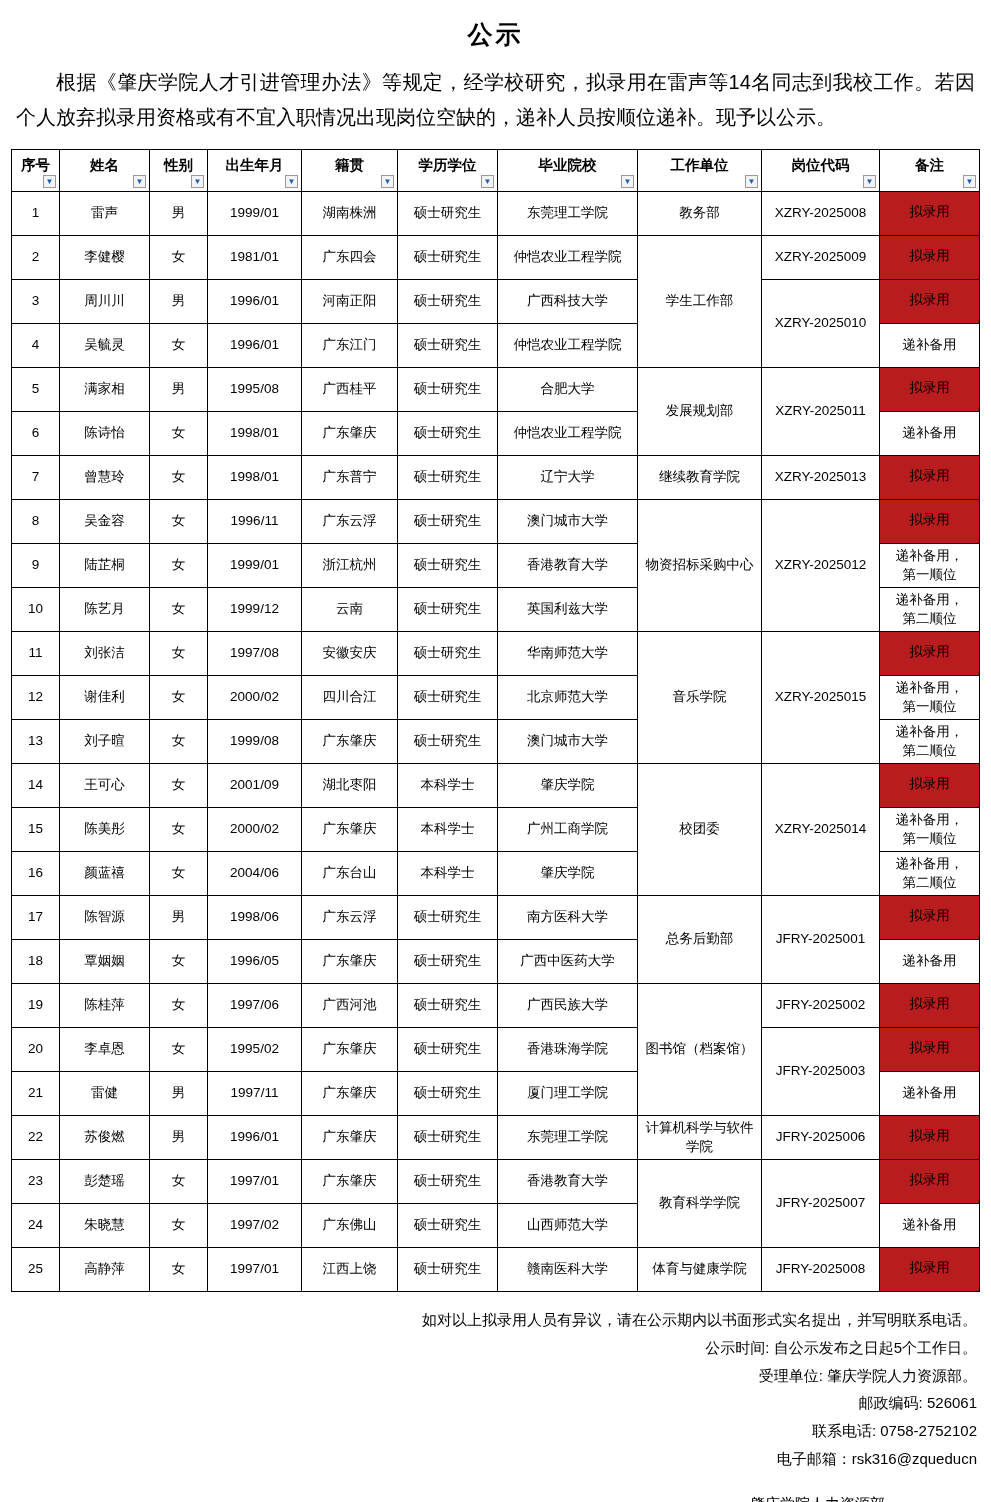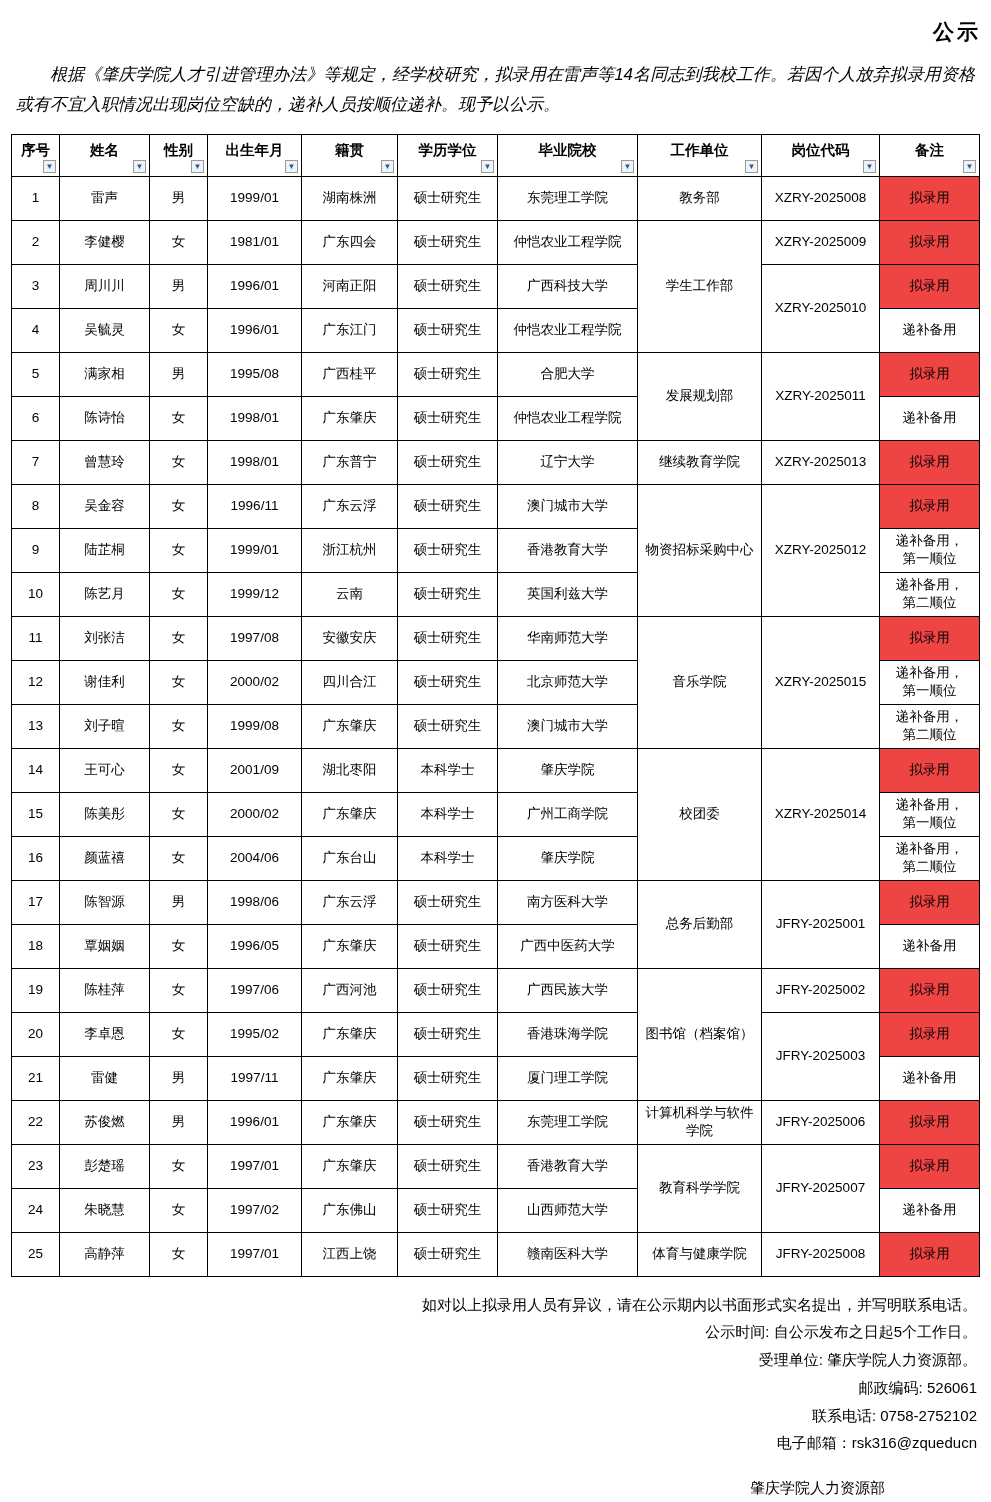--- a/index.html
+++ b/index.html
@@ -10,33 +10,32 @@
     font-family: "Liberation Sans", "DejaVu Sans", sans-serif;
     color: #000;
   }
   .page {
     width: 991px;
     min-height: 1502px;
     padding: 10px 10px 14px 10px;
     position: relative;
   }
   .title {
-    text-align: right;
-    font-size: 21px;
+    text-align: center;
+    font-size: 25px;
     font-weight: bold;
     letter-spacing: 3px;
     margin: 8px 0 14px 0;
   }
   .intro {
-    font-size: 17px;
+    font-size: 20px;
     line-height: 1.75;
     text-indent: 2em;
     margin: 4px 6px 14px 6px;
     text-align: justify;
-    font-style: italic;
   }
   table.main {
     border-collapse: collapse;
     width: 968px;
     margin: 12px auto;
     table-layout: fixed;
   }
   table.main td, table.main th {
     border: 1px solid #000;
     text-align: center;
@@ -67,21 +66,22 @@
     font-size: 8px;
     color: #1a5fb4;
     text-align: center;
     font-weight: normal;
   }
   table.main tbody td {
     height: 44px;
   }
   td.rowspan-cell { }
   td.approved {
-    background: #ef4444;
+    background: #b91c1c;
+    font-family: Liberation Mono, monospace;
   }
   td.note-multi {
     font-size: 12.5px;
     line-height: 1.25;
   }
   .footer {
     margin: 14px 4px 0 4px;
     font-size: 15px;
     line-height: 1.85;
     text-align: right;

